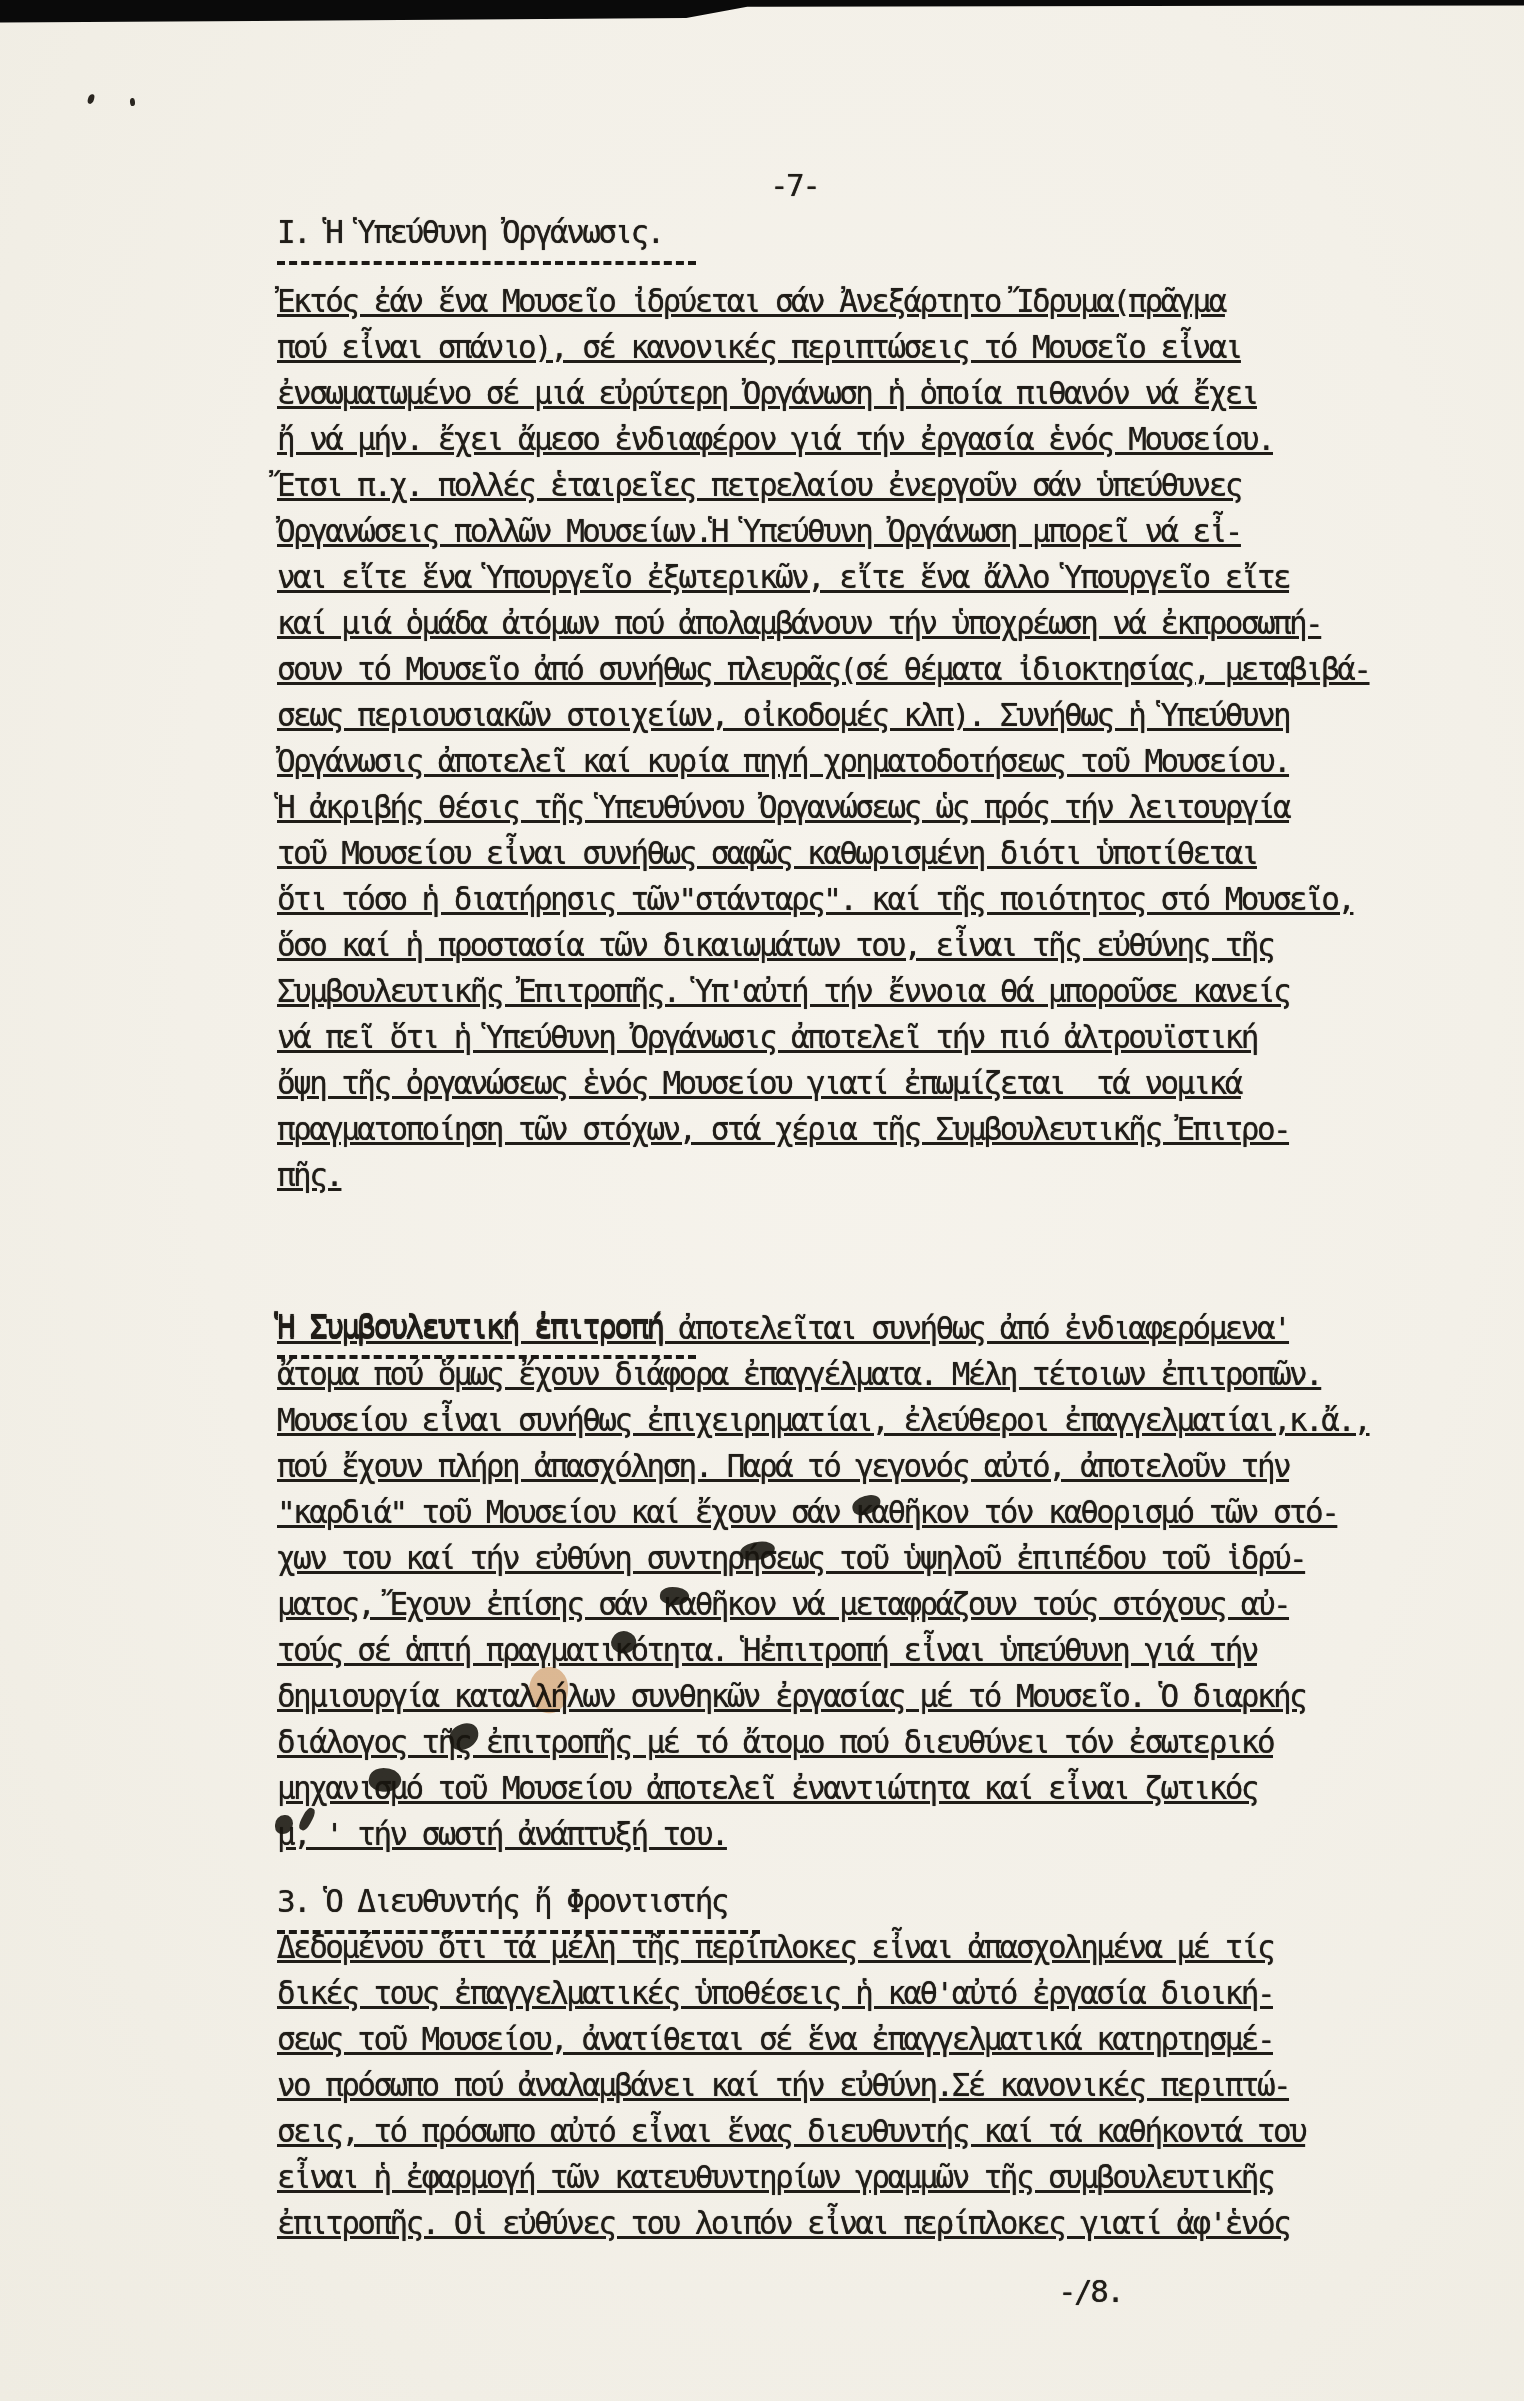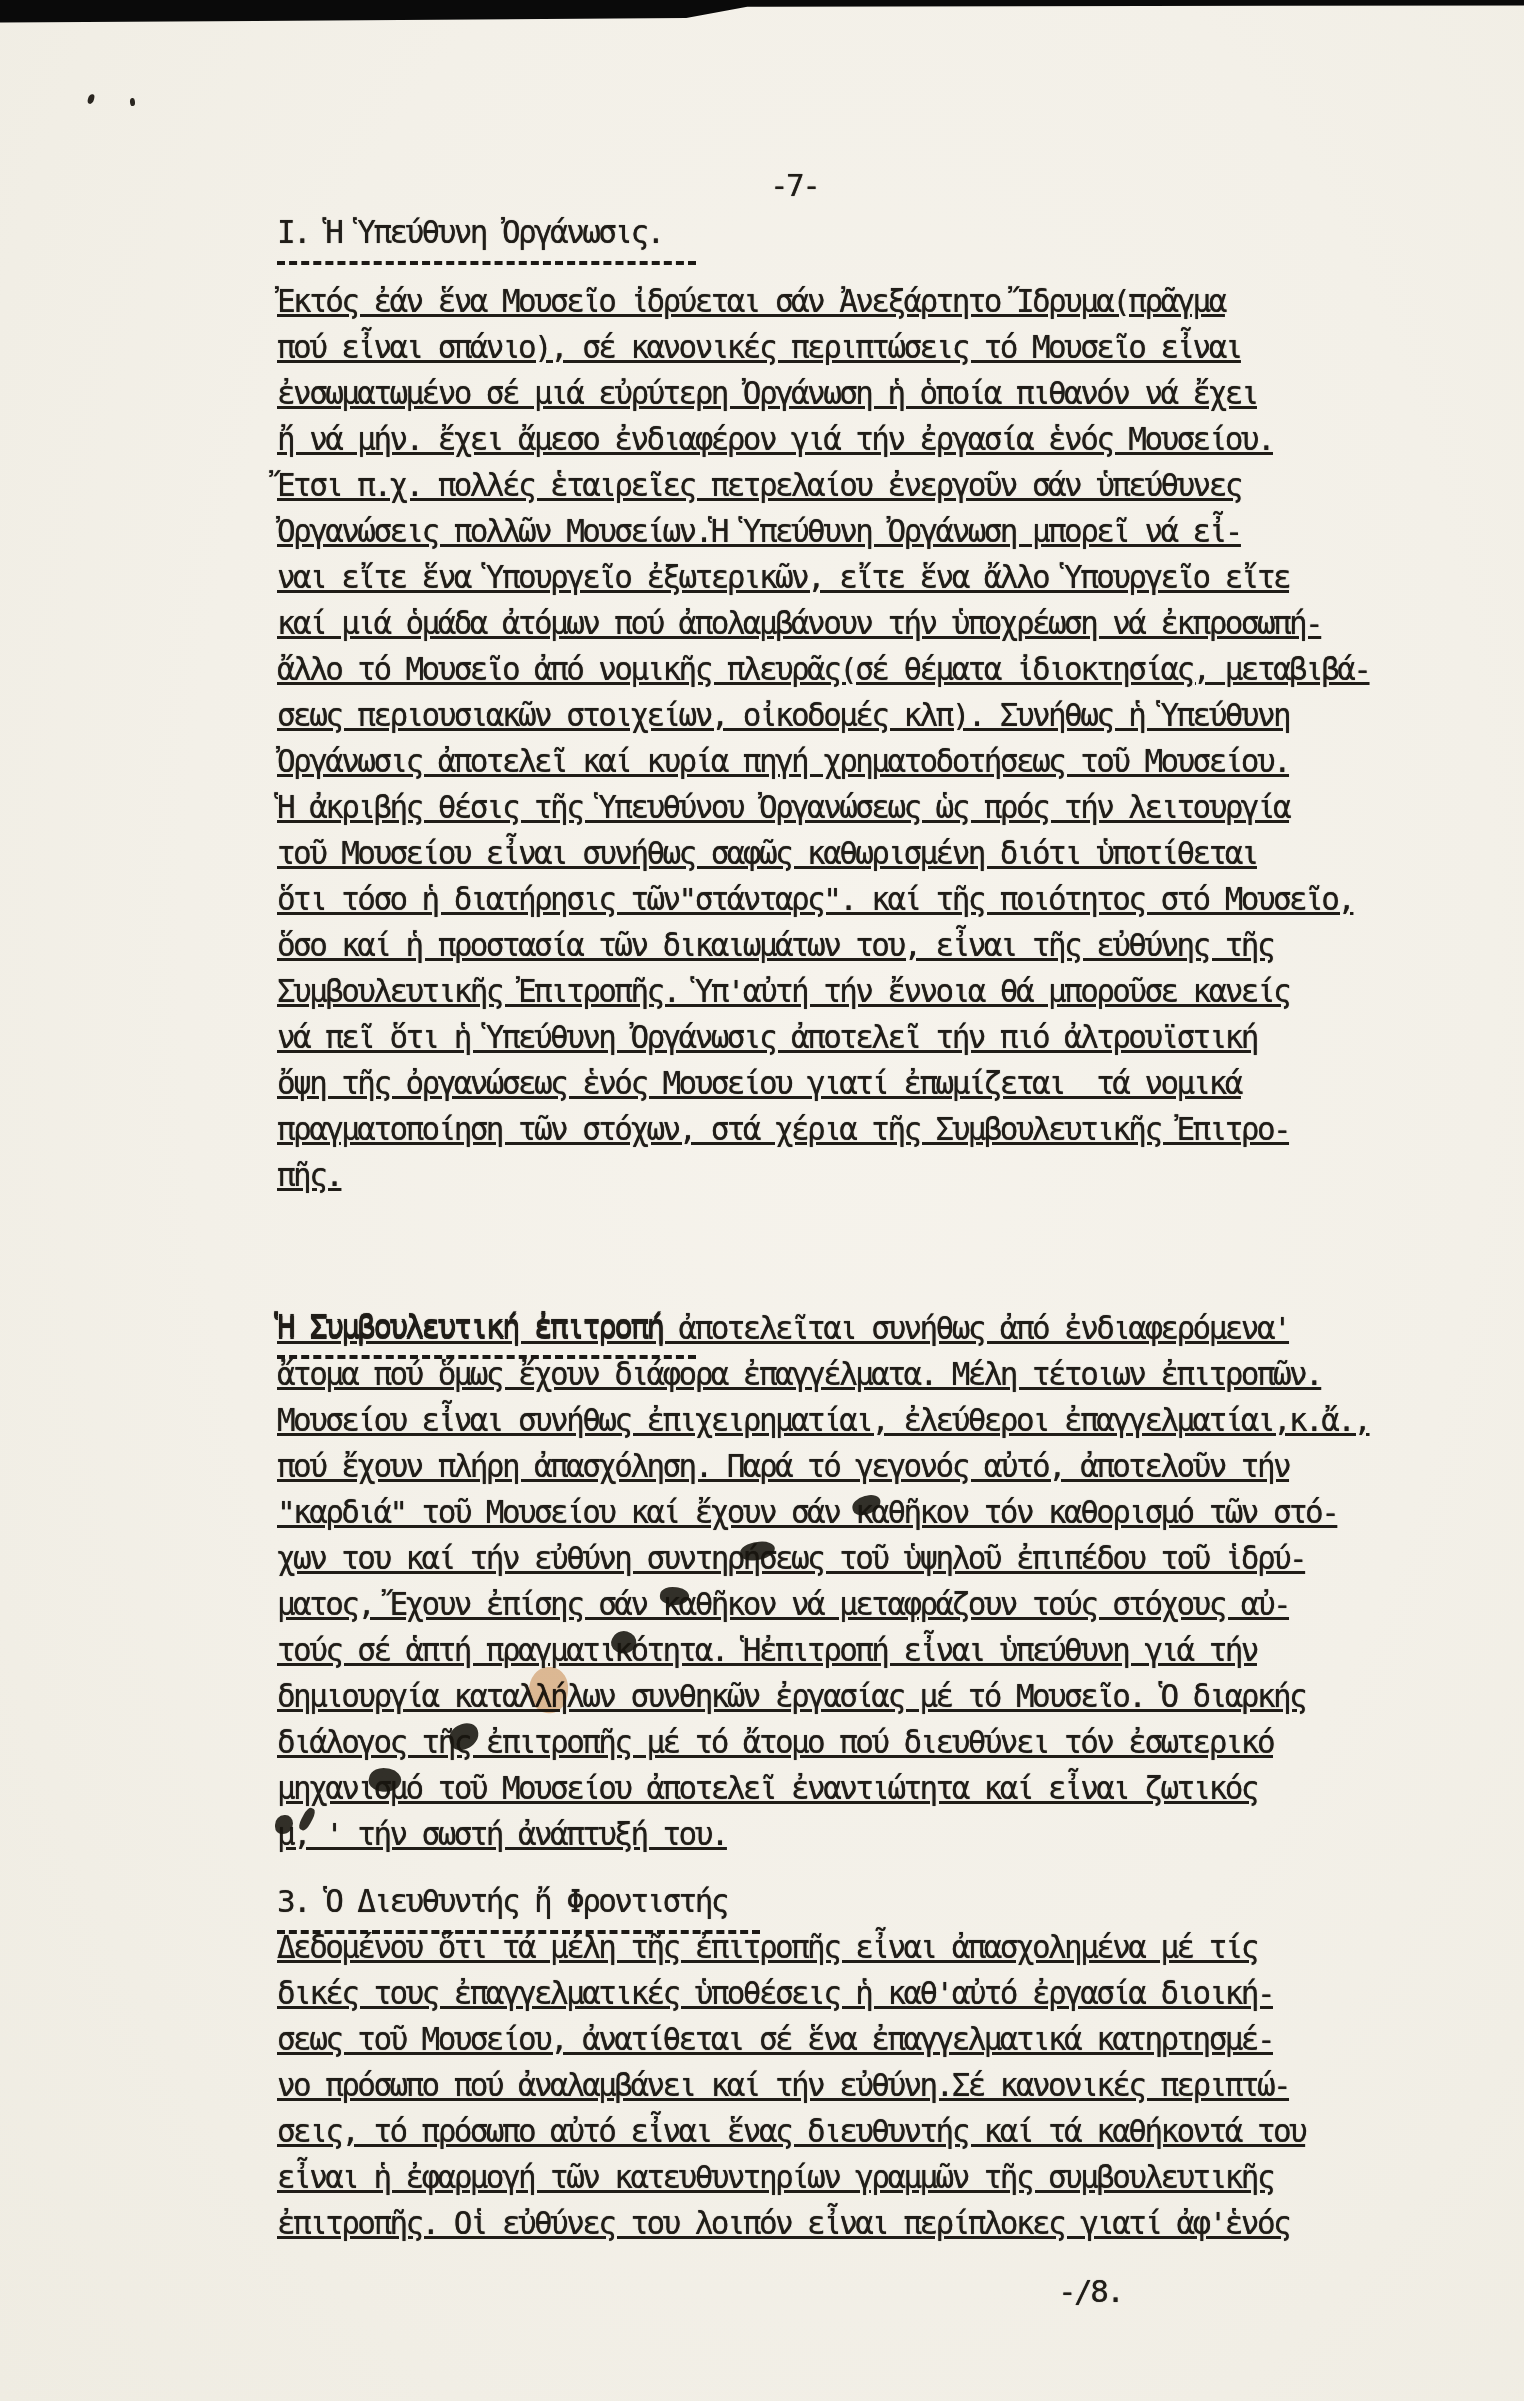--- a/index.html
+++ b/index.html
@@ -94,21 +94,21 @@
   <h2 class="txt heading h1">Ι. Ἡ Ὑπεύθυνη Ὀργάνωσις.</h2>
   <div class="para p1">
       <div class="txt line">Ἐκτός ἐάν ἕνα Μουσεῖο ἰδρύεται σάν Ἀνεξάρτητο Ἴδρυμα(πρᾶγμα</div>
       <div class="txt line">πού εἶναι σπάνιο), σέ κανονικές περιπτώσεις τό Μουσεῖο εἶναι</div>
       <div class="txt line">ἐνσωματωμένο σέ μιά εὐρύτερη Ὀργάνωση ἡ ὁποία πιθανόν νά ἔχει</div>
       <div class="txt line">ἤ νά μήν. ἔχει ἄμεσο ἐνδιαφέρον γιά τήν ἐργασία ἑνός Μουσείου.</div>
       <div class="txt line">Ἔτσι π.χ. πολλές ἑταιρεῖες πετρελαίου ἐνεργοῦν σάν ὑπεύθυνες</div>
       <div class="txt line">Ὀργανώσεις πολλῶν Μουσείων.Ἡ Ὑπεύθυνη Ὀργάνωση μπορεῖ νά εἶ-</div>
       <div class="txt line">ναι εἴτε ἕνα Ὑπουργεῖο ἐξωτερικῶν, εἴτε ἕνα ἄλλο Ὑπουργεῖο εἴτε</div>
       <div class="txt line">καί μιά ὁμάδα ἀτόμων πού ἀπολαμβάνουν τήν ὑποχρέωση νά ἐκπροσωπή-</div>
-      <div class="txt line">ἄλλο τό Μουσεῖο ἀπό νομικῆς πλευρᾶς(σέ θέματα ἰδιοκτησίας, μεταβιβά-</div>
+      <div class="txt line">σουν τό Μουσεῖο ἀπό συνήθως πλευρᾶς(σέ θέματα ἰδιοκτησίας, μεταβιβά-</div>
       <div class="txt line">σεως περιουσιακῶν στοιχείων, οἰκοδομές κλπ). Συνήθως ἡ Ὑπεύθυνη</div>
       <div class="txt line">Ὀργάνωσις ἀποτελεῖ καί κυρία πηγή χρηματοδοτήσεως τοῦ Μουσείου.</div>
       <div class="txt line">Ἡ ἀκριβής θέσις τῆς Ὑπευθύνου Ὀργανώσεως ὡς πρός τήν λειτουργία</div>
       <div class="txt line">τοῦ Μουσείου εἶναι συνήθως σαφῶς καθωρισμένη διότι ὑποτίθεται</div>
       <div class="txt line">ὅτι τόσο ἡ διατήρησις τῶν"στάνταρς". καί τῆς ποιότητος στό Μουσεῖο,</div>
       <div class="txt line">ὅσο καί ἡ προστασία τῶν δικαιωμάτων του, εἶναι τῆς εὐθύνης τῆς</div>
       <div class="txt line">Συμβουλευτικῆς Ἐπιτροπῆς. Ὑπ'αὐτή τήν ἔννοια θά μποροῦσε κανείς</div>
       <div class="txt line">νά πεῖ ὅτι ἡ Ὑπεύθυνη Ὀργάνωσις ἀποτελεῖ τήν πιό ἀλτρουϊστική</div>
       <div class="txt line">ὄψη τῆς ὀργανώσεως ἑνός Μουσείου γιατί ἐπωμίζεται  τά νομικά</div>
       <div class="txt line">πραγματοποίηση τῶν στόχων, στά χέρια τῆς Συμβουλευτικῆς Ἐπιτρο-</div>
@@ -126,21 +126,21 @@
       <div class="txt line">ματος, Ἔχουν ἐπίσης σάν καθῆκον νά μεταφράζουν τούς στόχους αὐ-</div>
       <div class="txt line">τούς σέ ἁπτή πραγματικότητα. Ἡἐπιτροπή εἶναι ὑπεύθυνη γιά τήν</div>
       <div class="txt line">δημιουργία καταλλήλων συνθηκῶν ἐργασίας μέ τό Μουσεῖο. Ὁ διαρκής</div>
       <div class="txt line">διάλογος τῆς ἐπιτροπῆς μέ τό ἄτομο πού διευθύνει τόν ἐσωτερικό</div>
       <div class="txt line">μηχανισμό τοῦ Μουσείου ἀποτελεῖ ἐναντιώτητα καί εἶναι ζωτικός</div>
       <div class="txt line">μ, ' τήν σωστή ἀνάπτυξή του.</div>
     </div>
 
   <h2 class="txt heading h3">3. Ὁ Διευθυντής ἤ Φροντιστής</h2>
   <div class="para p3">
-      <div class="txt line">Δεδομένου ὅτι τά μέλη τῆς ἐπιτροπῆς εἶναι ἀπασχολημένα μέ τίς</div>
+      <div class="txt line">Δεδομένου ὅτι τά μέλη τῆς περίπλοκες εἶναι ἀπασχολημένα μέ τίς</div>
       <div class="txt line">δικές τους ἐπαγγελματικές ὑποθέσεις ἡ καθ'αὐτό ἐργασία διοική-</div>
       <div class="txt line">σεως τοῦ Μουσείου, ἀνατίθεται σέ ἕνα ἐπαγγελματικά κατηρτησμέ-</div>
       <div class="txt line">νο πρόσωπο πού ἀναλαμβάνει καί τήν εὐθύνη.Σέ κανονικές περιπτώ-</div>
       <div class="txt line">σεις, τό πρόσωπο αὐτό εἶναι ἕνας διευθυντής καί τά καθήκοντά του</div>
       <div class="txt line">εἶναι ἡ ἐφαρμογή τῶν κατευθυντηρίων γραμμῶν τῆς συμβουλευτικῆς</div>
       <div class="txt line">ἐπιτροπῆς. Οἱ εὐθύνες του λοιπόν εἶναι περίπλοκες γιατί ἀφ'ἑνός</div>
     </div>
 
   <div class="txt footer-mark">-/8.</div>
 

